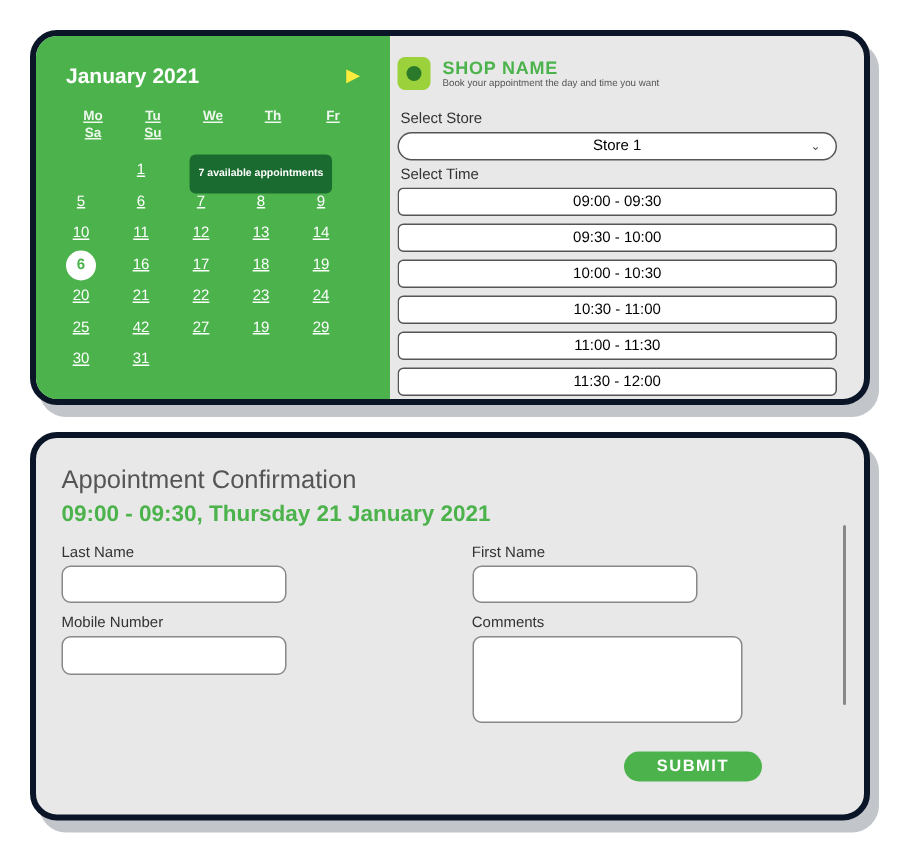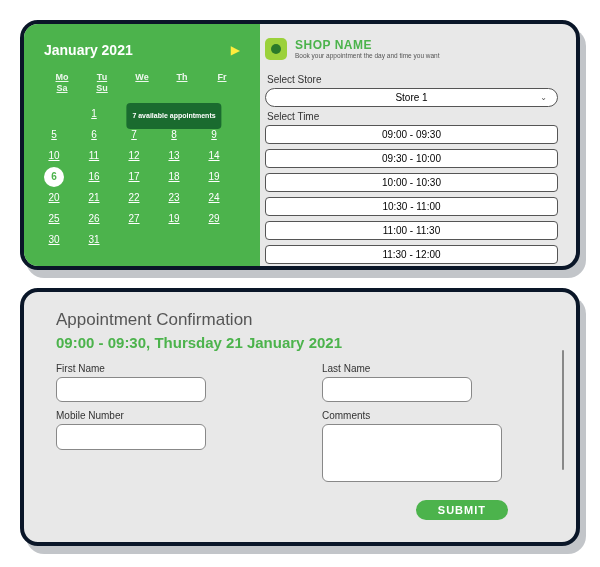--- a/index.html
+++ b/index.html
@@ -46,21 +46,21 @@
     display: flex; justify-content: center; align-items: center; position: relative; cursor: pointer;
   }
   .select-box .chev { position: absolute; right: 10px; font-size: 8px; color: #555; }
   .time-slot {
     background: #fff; border: 1px solid #555; border-radius: 4px;
     padding: 3px 0; font-size: 10px; text-align: center;
     margin-bottom: 5px; cursor: pointer;
   }
   .time-list { overflow: hidden; }
 
-  .bottom-panel { padding: 18px 28px 22px 32px; min-height: 250px; }
+  .bottom-panel { padding: 18px 28px 22px 17px; min-height: 250px; }
   .conf-title { font-size: 17px; color: #555; margin-bottom: 4px; font-weight: normal; }
   .conf-time { font-size: 15px; color: #4cb34c; font-weight: bold; margin-bottom: 12px; }
   .form-row { display: flex; gap: 40px; margin-bottom: 8px; }
   .form-col { flex: 1; }
   .flabel { font-size: 10px; color: #333; margin-bottom: 3px; display: block; }
   .finput {
     width: 150px; background: #fff; border: 1px solid #888; border-radius: 6px;
     padding: 4px 6px; font-size: 11px; line-height: 1.4;
   }
   .ftextarea {
@@ -117,21 +117,21 @@
         <div class="cal-day">16</div>
         <div class="cal-day">17</div>
         <div class="cal-day">18</div>
         <div class="cal-day">19</div>
         <div class="cal-day">20</div>
         <div class="cal-day">21</div>
         <div class="cal-day">22</div>
         <div class="cal-day">23</div>
         <div class="cal-day">24</div>
         <div class="cal-day">25</div>
-        <div class="cal-day">26</div>
+        <div class="cal-day">42</div>
         <div class="cal-day">27</div>
         <div class="cal-day">19</div>
         <div class="cal-day">29</div>
         <div class="cal-day">30</div>
         <div class="cal-day">31</div>
       </div>
   </div>
 
   <div class="booking-side">
     <div class="shop-head">
@@ -160,25 +160,25 @@
   </div>
 
 </div>
 
 <div class="panel bottom-panel">
   <div class="conf-title">Appointment Confirmation</div>
   <div class="conf-time">09:00 - 09:30, Thursday 21 January 2021</div>
 
   <div class="form-row">
     <div class="form-col">
-      <label class="flabel">First Name</label>
+      <label class="flabel">Last Name</label>
       <input class="finput" style="">
     </div>
     <div class="form-col">
-      <label class="flabel">Last Name</label>
+      <label class="flabel">First Name</label>
       <input class="finput" style="">
     </div>
   </div>
 
   <div class="form-row">
     <div class="form-col">
       <label class="flabel">Mobile Number</label>
       <input class="finput" style="">
     </div>
     <div class="form-col">

